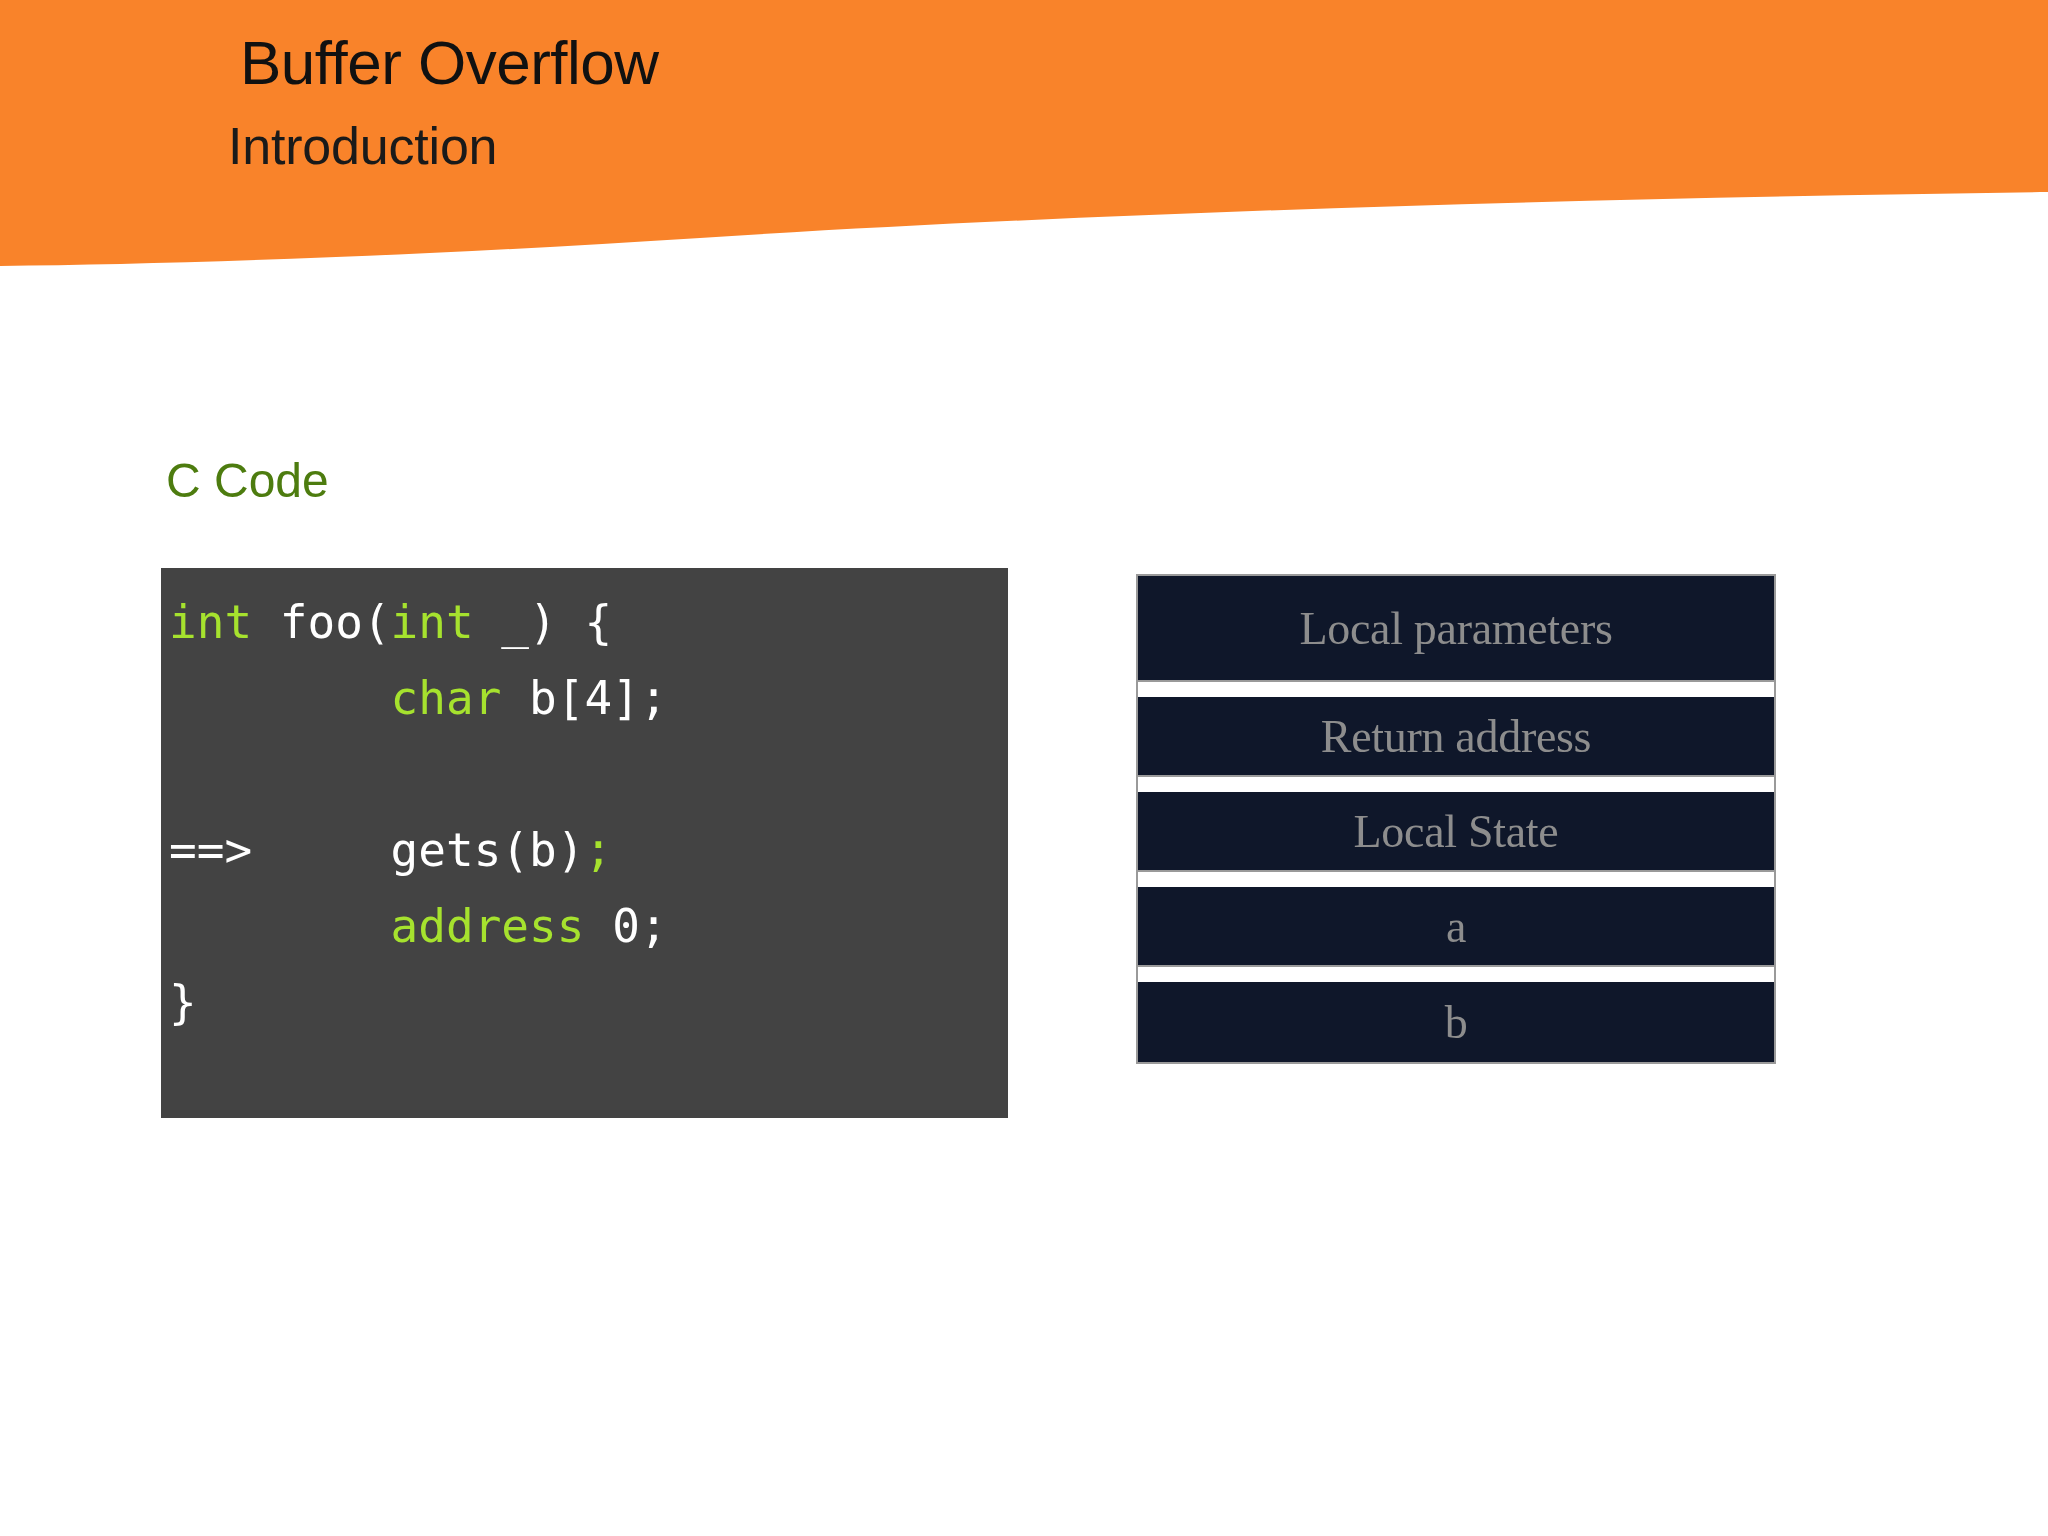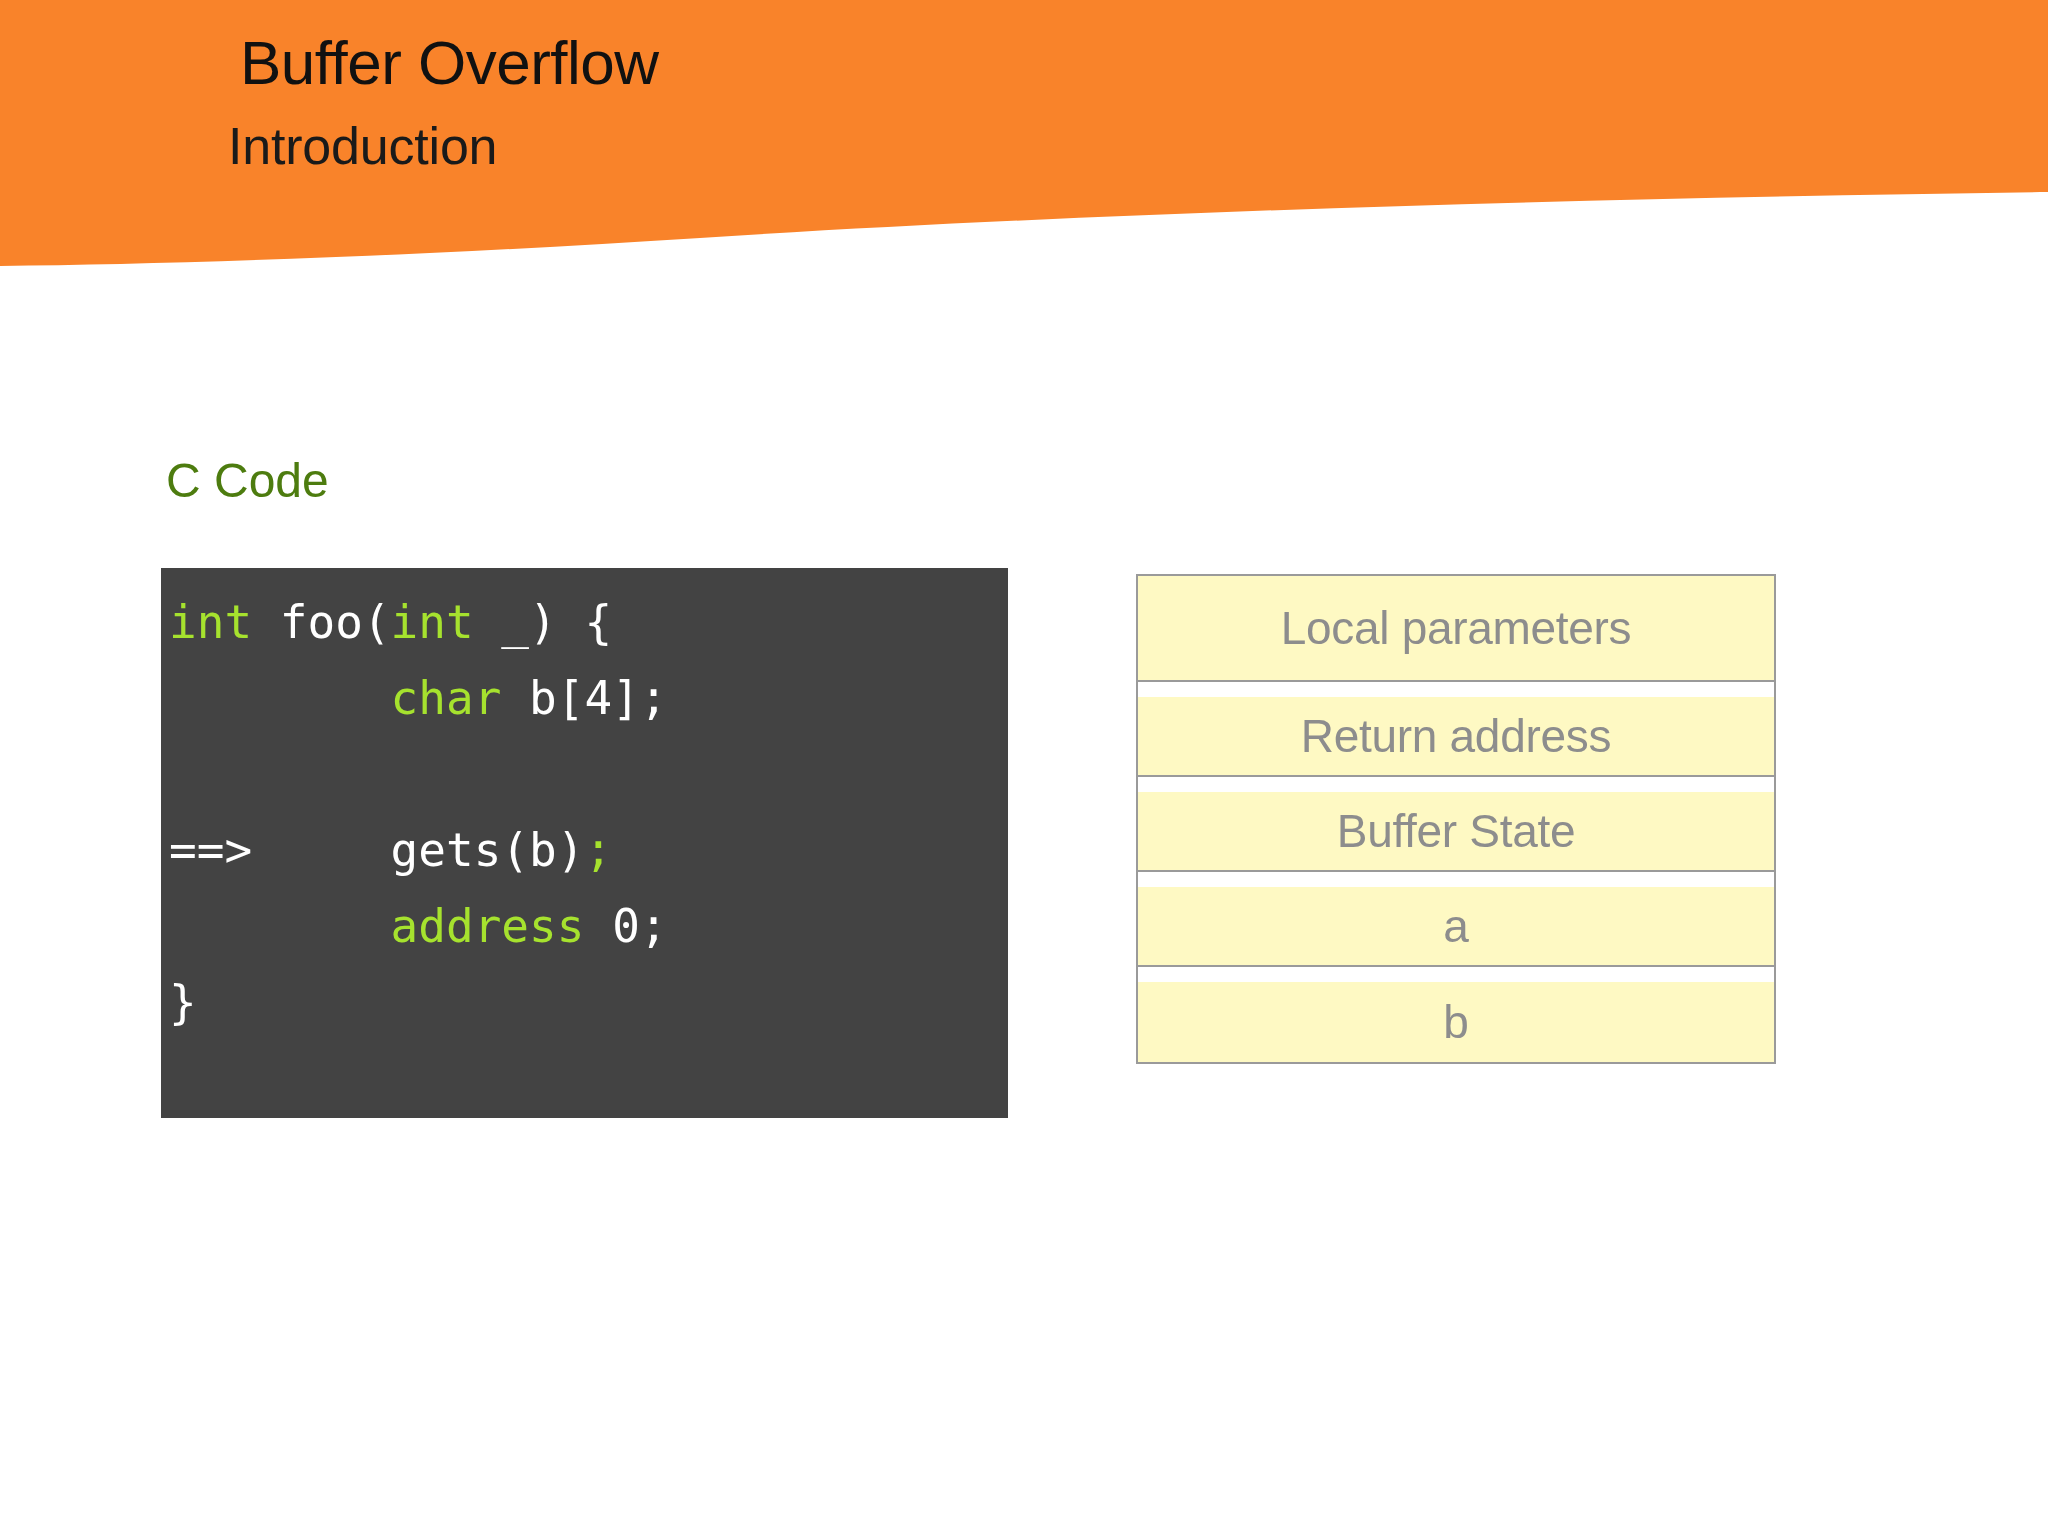--- a/index.html
+++ b/index.html
@@ -105,21 +105,22 @@
   .stack-row {
     box-sizing: border-box;
     border-bottom: 2px solid #9a9a9a;
     display: flex;
     align-items: center;
     justify-content: center;
     color: #8d8d8d;
     font-size: 46px;
     font-weight: 400;
     letter-spacing: -0.3px;
-    background: #fef9c3;
+    background: #0f172a;
+    font-family: Liberation Serif, serif;
   }
   .stack-row:last-child { border-bottom: none; }
   .stack-row.h-tall  { height: 106px; }
   .stack-row.h-norm  { height: 80px; margin-top: 15px; }
 </style>
 </head>
 <body>
 
 <div id="header-band">
   <svg viewBox="0 0 2048 290" preserveAspectRatio="none">
@@ -146,21 +147,21 @@
 
 <div id="stack-diagram" style="border-color: rgb(154, 154, 154);">
 
 <div class="stack-row h-tall" style="border-bottom-color: rgb(154, 154, 154);">
       <span style="color: rgb(141, 141, 141);">Local parameters</span>
     </div>
     <div class="stack-row h-norm" style="border-bottom-color: rgb(154, 154, 154);">
       <span style="color: rgb(141, 141, 141);">Return address</span>
     </div>
     <div class="stack-row h-norm" style="border-bottom-color: rgb(154, 154, 154);">
-      <span style="color: rgb(141, 141, 141);">Buffer State</span>
+      <span style="color: rgb(141, 141, 141);">Local State</span>
     </div>
     <div class="stack-row h-norm" style="border-bottom-color: rgb(154, 154, 154);">
       <span style="color: rgb(141, 141, 141);">a</span>
     </div>
     <div class="stack-row h-norm" style="border-bottom-color: rgb(154, 154, 154);">
       <span style="color: rgb(141, 141, 141);">b</span>
     </div>
   </div>
 
 </body></html>

